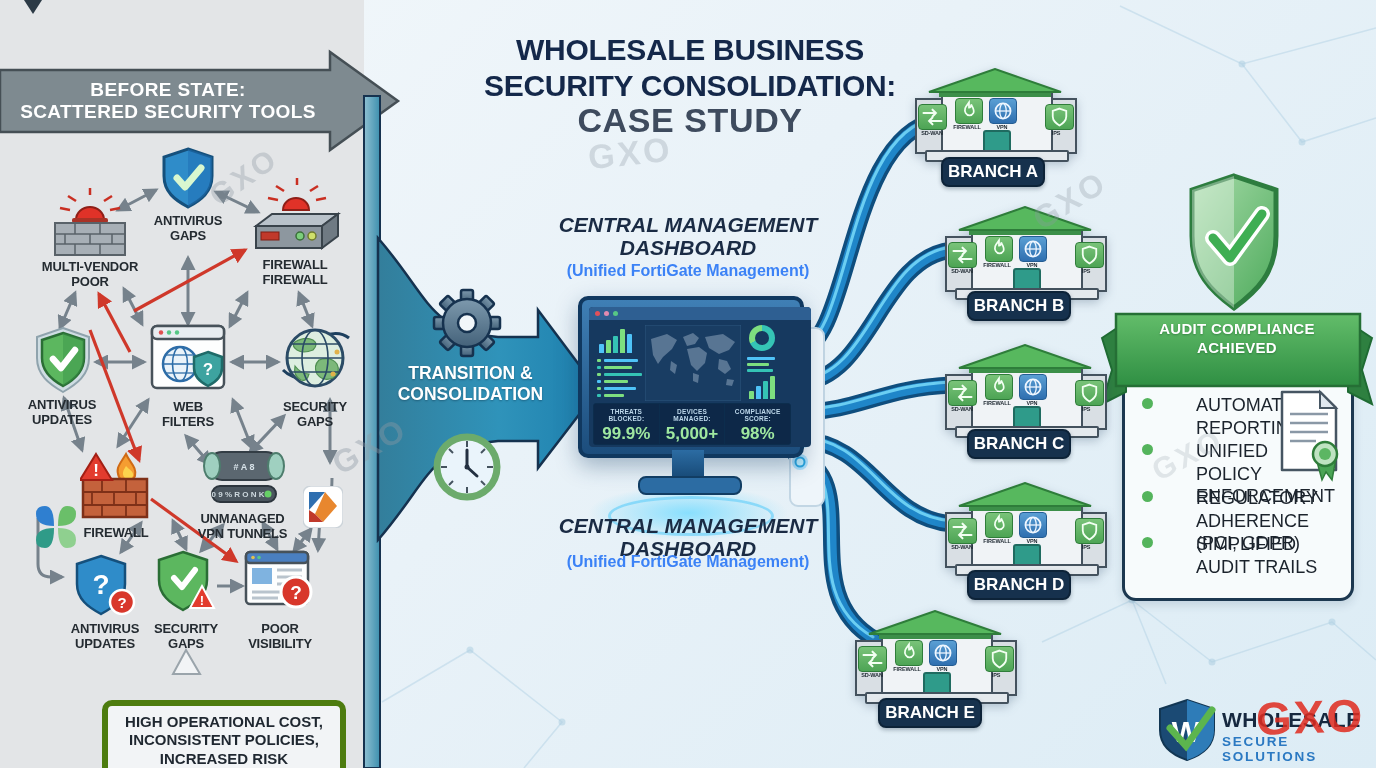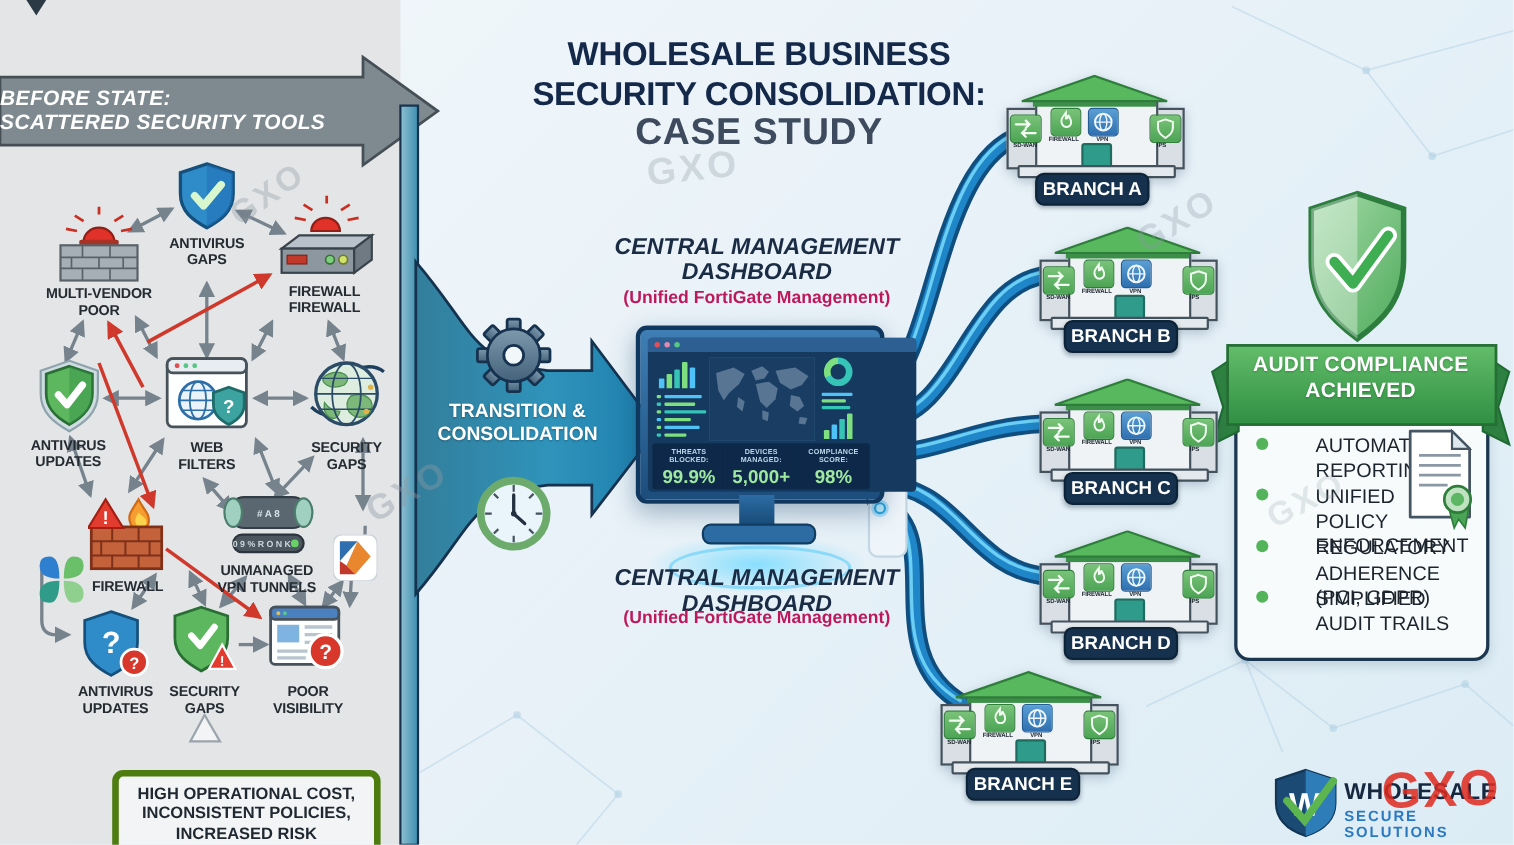--- a/index.html
+++ b/index.html
@@ -4,35 +4,35 @@
 <style>
   html,body{margin:0;padding:0;}
   body{width:1376px;height:768px;overflow:hidden;position:relative;
        font-family:"Liberation Sans",sans-serif;
        background:linear-gradient(135deg,#f3f8fb 0%,#e9f2f8 45%,#dcecf5 100%);}
   .abs{position:absolute;}
   .pre{white-space:pre-line;}
   .lbl{font-weight:bold;text-align:center;color:#242b31;font-size:13px;line-height:1.12;letter-spacing:-.2px;}
   
   #before-panel{left:0;top:0;width:364px;height:768px;background:#e3e5e7;}
-  #banner-text{left:0;top:79px;width:336px;text-align:left;color:#fff;font-weight:bold;font-size:19px;line-height:1.15;letter-spacing:.4px;z-index:3;font-style:italic;}
+  #banner-text{left:0;top:79px;width:336px;text-align:center;color:#fff;font-weight:bold;font-size:19px;line-height:1.15;letter-spacing:.4px;z-index:3;}
   #bubble{left:66px;top:700px;width:232px;height:70px;background:#f2f4f6;border:6px solid #4d7c0f;border-radius:10px;z-index:3;margin-left:36px;}
   #bubble-text{left:0;top:7px;width:100%;text-align:center;font-weight:bold;font-size:15px;line-height:1.22;color:#1f2730;}
   
   #main-title{left:420px;top:32px;width:540px;text-align:center;font-weight:bold;font-size:30px;line-height:1.2;color:#14284a;letter-spacing:-.3px;}
   #sub-title{left:420px;top:101px;width:540px;text-align:center;font-weight:600;font-size:34px;color:#3e4b5e;letter-spacing:.6px;}
   
   #transition-label{left:388px;top:363px;width:165px;text-align:center;color:#fff;font-weight:800;font-size:17.5px;line-height:1.2;z-index:4;text-shadow:0 1px 2px rgba(10,40,60,.4);}
   
   .dash-head{width:360px;text-align:center;font-weight:800;font-size:21px;line-height:1.1;color:#1a2b44;z-index:6;font-style:italic;}
-  .dash-sub{width:360px;text-align:center;font-weight:600;font-size:16px;color:#be185d;z-index:6;}
+  .dash-sub{width:360px;text-align:center;font-weight:600;font-size:16px;color:#3b82f6;z-index:6;}
   
   #monitor{left:578px;top:296px;width:218px;height:154px;border:4px solid #10385f;border-radius:10px;
            background:linear-gradient(180deg,#3f7fb5,#1c4d7c);box-shadow:0 8px 22px rgba(20,60,100,.35);z-index:5;}
-  #screen{left:7px;top:7px;width:244px;height:140px;background:#16395f;border-radius:4px;overflow:hidden;}
+  #screen{left:7px;top:7px;width:222px;height:140px;background:#16395f;border-radius:4px;overflow:hidden;}
   #scr-head{left:0;top:0;width:100%;height:13px;background:#2e5f92;}
   .scr-dot{width:5px;height:5px;border-radius:50%;top:4px;}
   .mini-bar{bottom:0;width:5px;border-radius:1px 1px 0 0;}
   .scr-line{height:3px;border-radius:1px;}
   #stats-row{left:4px;top:96px;width:196px;height:40px;background:rgba(8,28,52,.55);border:1px solid #0c2d4d;border-radius:3px;display:flex;}
   .stat-cell{flex:1;border-right:1px solid #0c2d4d;text-align:center;padding-top:4px;}
   .stat-cell:last-child{border-right:none;}
   .stat-label{font-size:6.5px;color:#bcd7ea;letter-spacing:.2px;font-weight:bold;}
   .stat-value{font-size:17px;font-weight:800;color:#9fe8a0;margin-top:2px;}
   #stand-neck{left:672px;top:450px;width:32px;height:28px;background:linear-gradient(180deg,#2c6ca3,#174a77);z-index:5;}
@@ -45,21 +45,21 @@
   .b-main{left:26px;top:24px;width:108px;height:58px;background:#f0f3f6;border:2px solid #44525e;}
   .b-base{left:10px;top:82px;width:140px;height:8px;background:#e4e9ed;border:2px solid #44525e;border-radius:2px;}
   .tile{border-radius:4px;border:1.5px solid #2f7d3a;background:linear-gradient(180deg,#79c379,#4da455);}
   .tile.blue{border-color:#245d93;background:linear-gradient(180deg,#5a9fd4,#2f6fb0);}
   .tile-lbl{font-size:5.5px;font-weight:bold;color:#1d2730;text-align:center;letter-spacing:-.1px;}
   .door{background:#2f9b8a;border:2px solid #1f6b60;border-radius:3px 3px 0 0;}
   .pill{background:#16314d;border:2px solid #0d2338;border-radius:8px;color:#fff;font-weight:bold;font-size:17px;
         text-align:center;padding:3px 0;width:100px;z-index:6;box-shadow:0 2px 4px rgba(10,30,50,.3);}
   
   #comp-card{left:1122px;top:368px;width:226px;height:227px;background:#f7fbfc;border:3px solid #1c3850;border-radius:14px;z-index:3;box-shadow:0 4px 10px rgba(30,60,90,.15);}
-  #ribbon-text{left:1112px;top:320px;width:250px;text-align:center;color:#fff;font-weight:800;font-size:19px;line-height:1.25;z-index:5;text-shadow:0 1px 2px rgba(0,60,20,.35);letter-spacing:.3px;}
+  #ribbon-text{left:1112px;top:320px;width:250px;text-align:center;color:#fff;font-weight:800;font-size:15px;line-height:1.25;z-index:5;text-shadow:0 1px 2px rgba(0,60,20,.35);letter-spacing:.3px;}
   .comp-item-text{font-weight:400;font-size:18px;line-height:1.25;color:#1b232c;margin-left:35px;}
   .bullet{width:11px;height:11px;border-radius:50%;background:#54b45c;}
   
   #logo-name{left:1222px;top:708px;font-weight:800;font-size:21px;color:#16283f;letter-spacing:.5px;z-index:8;}
   #logo-tag{left:1222px;top:734px;font-weight:bold;font-size:13.5px;color:#2b79c2;letter-spacing:1.8px;z-index:8;}
   
   .wm{font-weight:800;color:#8e9aa4;letter-spacing:3px;z-index:7;pointer-events:none;}
   #wm-red{left:1256px;top:690px;font-size:46px;font-weight:800;color:#e02b1f;opacity:.85;letter-spacing:2px;transform:rotate(-2deg);z-index:9;}
 </style>
 </head>

